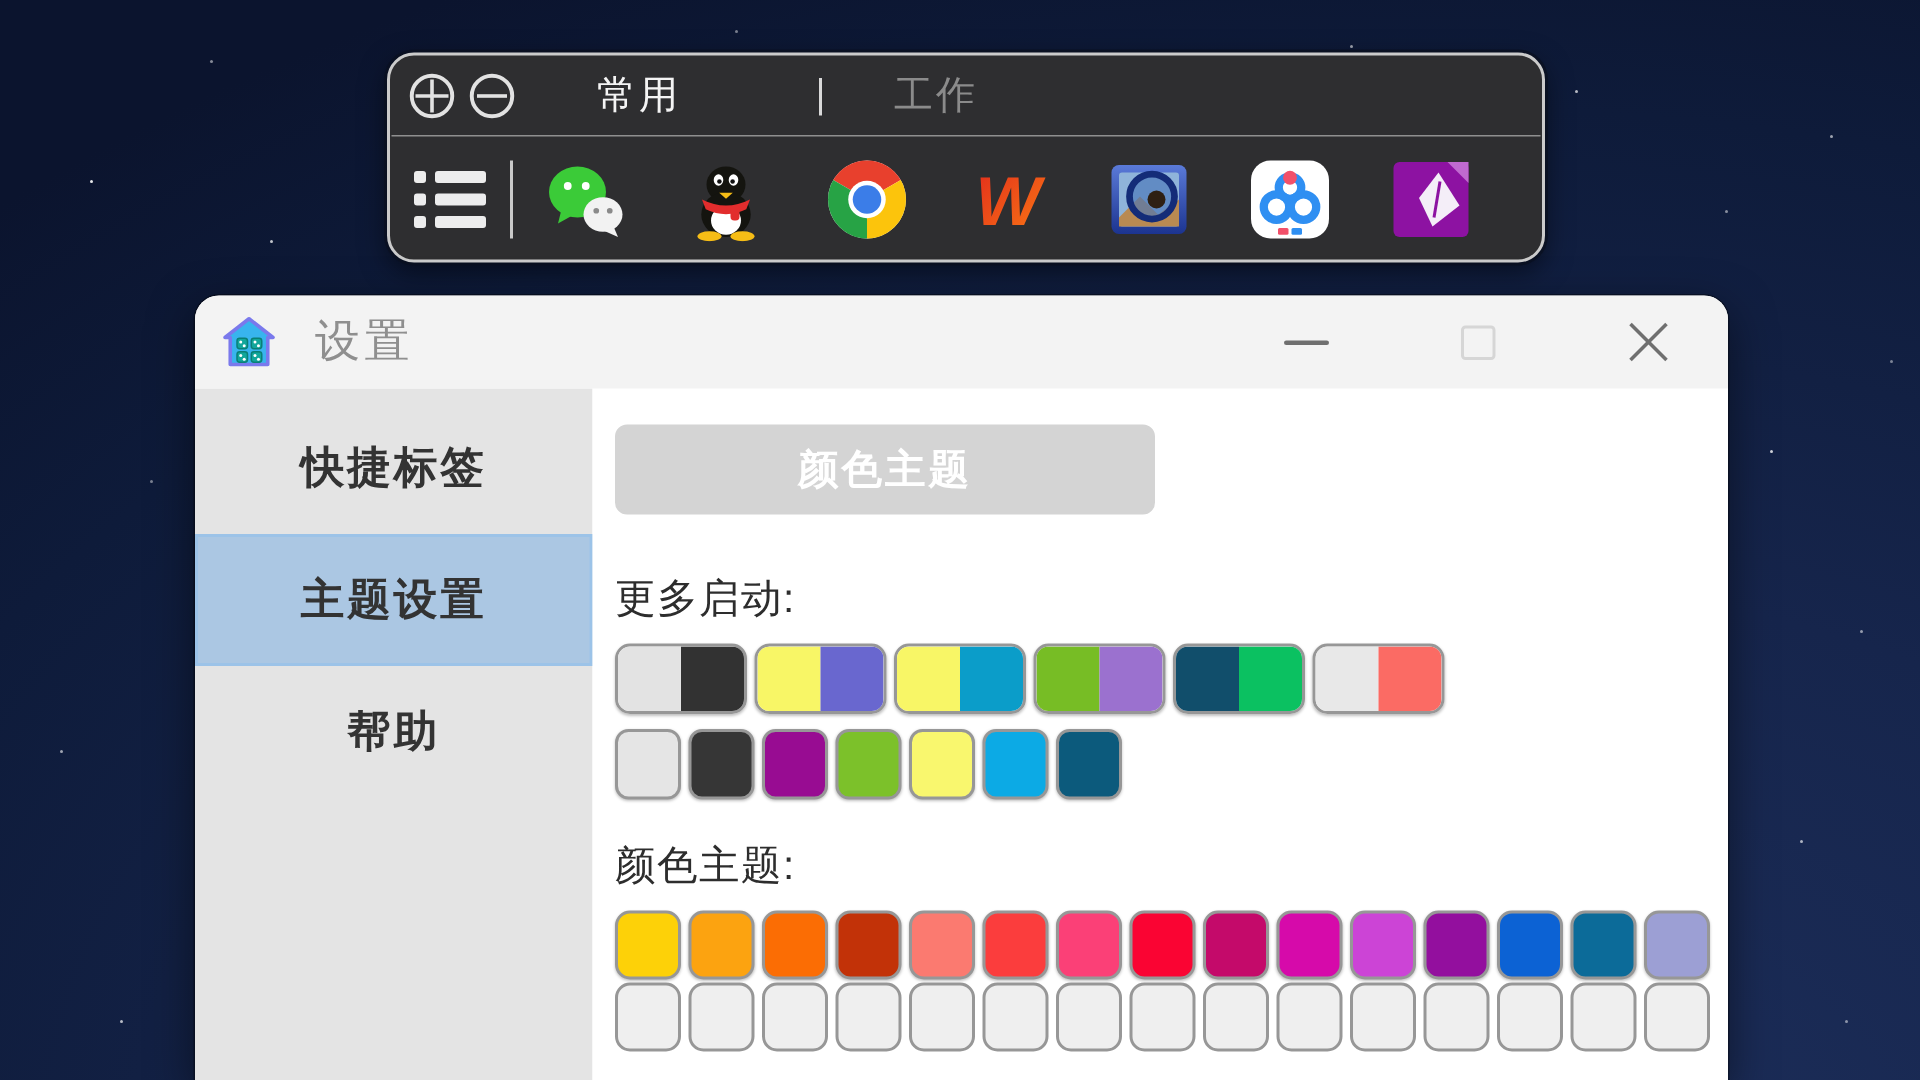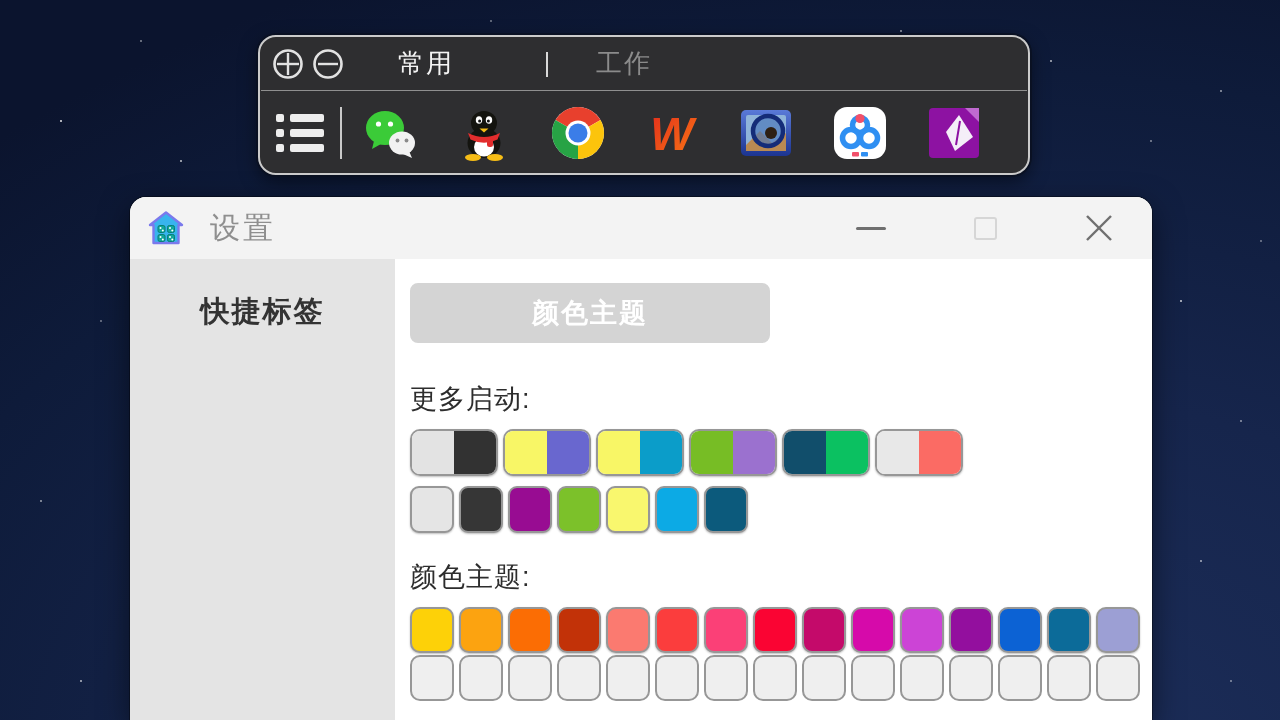--- a/index.html
+++ b/index.html
@@ -263,20 +263,22 @@
         <svg width="30" height="30" viewBox="0 0 30 30">
           <line x1="3" y1="3" x2="27" y2="27" stroke="#6f6f6f" stroke-width="2.4"></line>
           <line x1="27" y1="3" x2="3" y2="27" stroke="#6f6f6f" stroke-width="2.4"></line>
         </svg>
       </div>
     </div>
 
     <div class="win-body">
       <div class="sidebar" id="sidebar">
           <div class="side-item">快捷标签</div>
+          <div class="side-item selected">主题设置</div>
+          <div class="side-item">帮助</div>
         </div>
       <div class="content">
         <div class="theme-tabs" id="themeTabs">
             <div class="theme-tab inactive">颜色主题</div>
           </div>
 
         <div class="section-label">更多启动:</div>
         <div class="pair-row" id="pairRow">
             <div class="pair">
               <div style="background: rgb(227, 227, 227);"></div>

